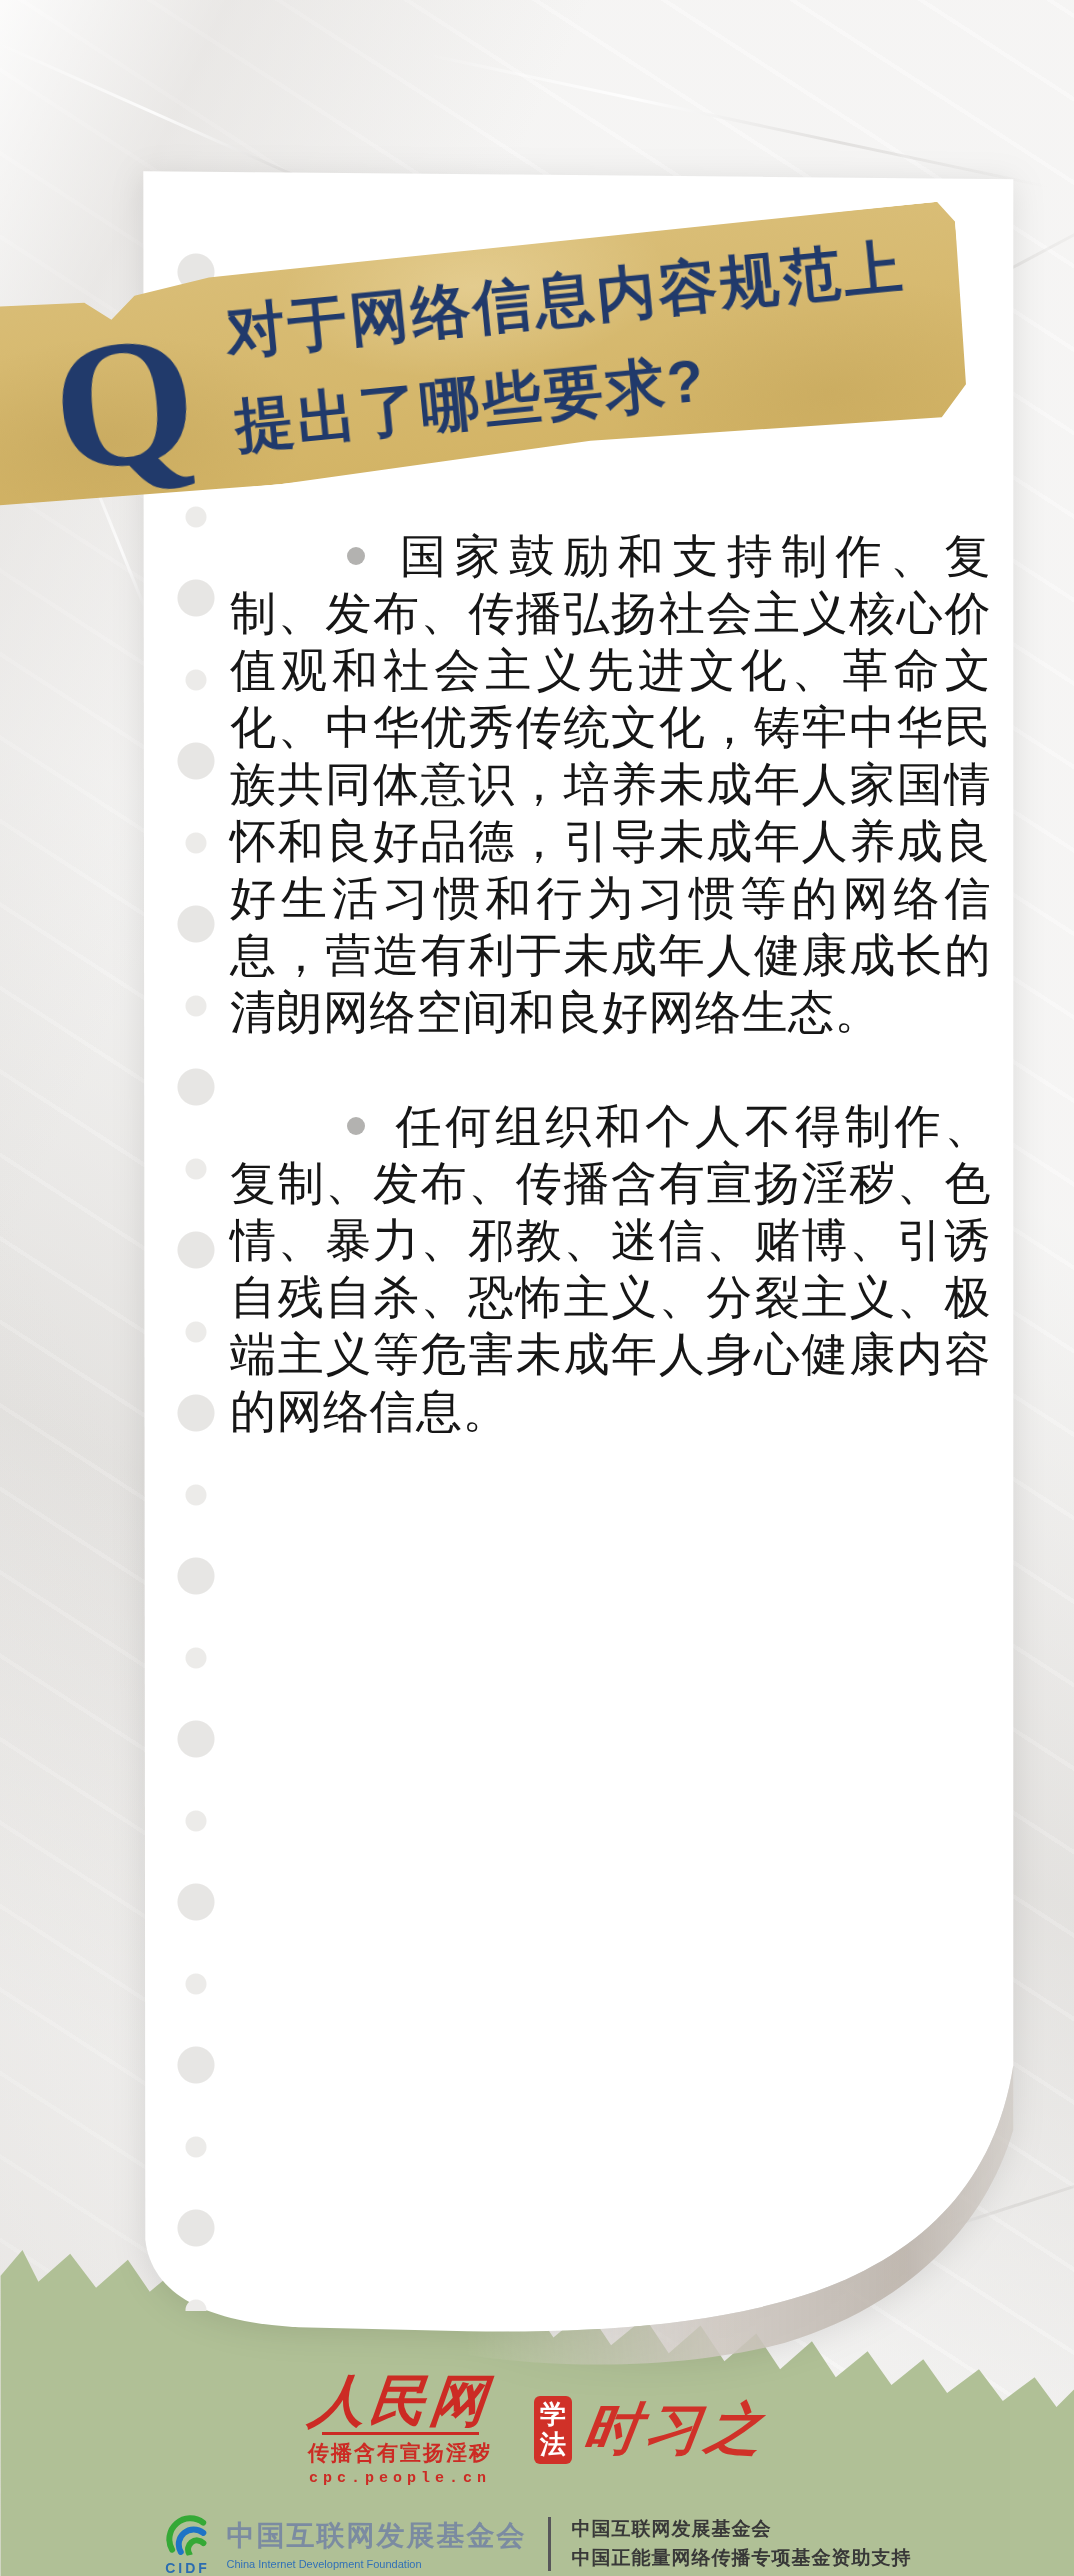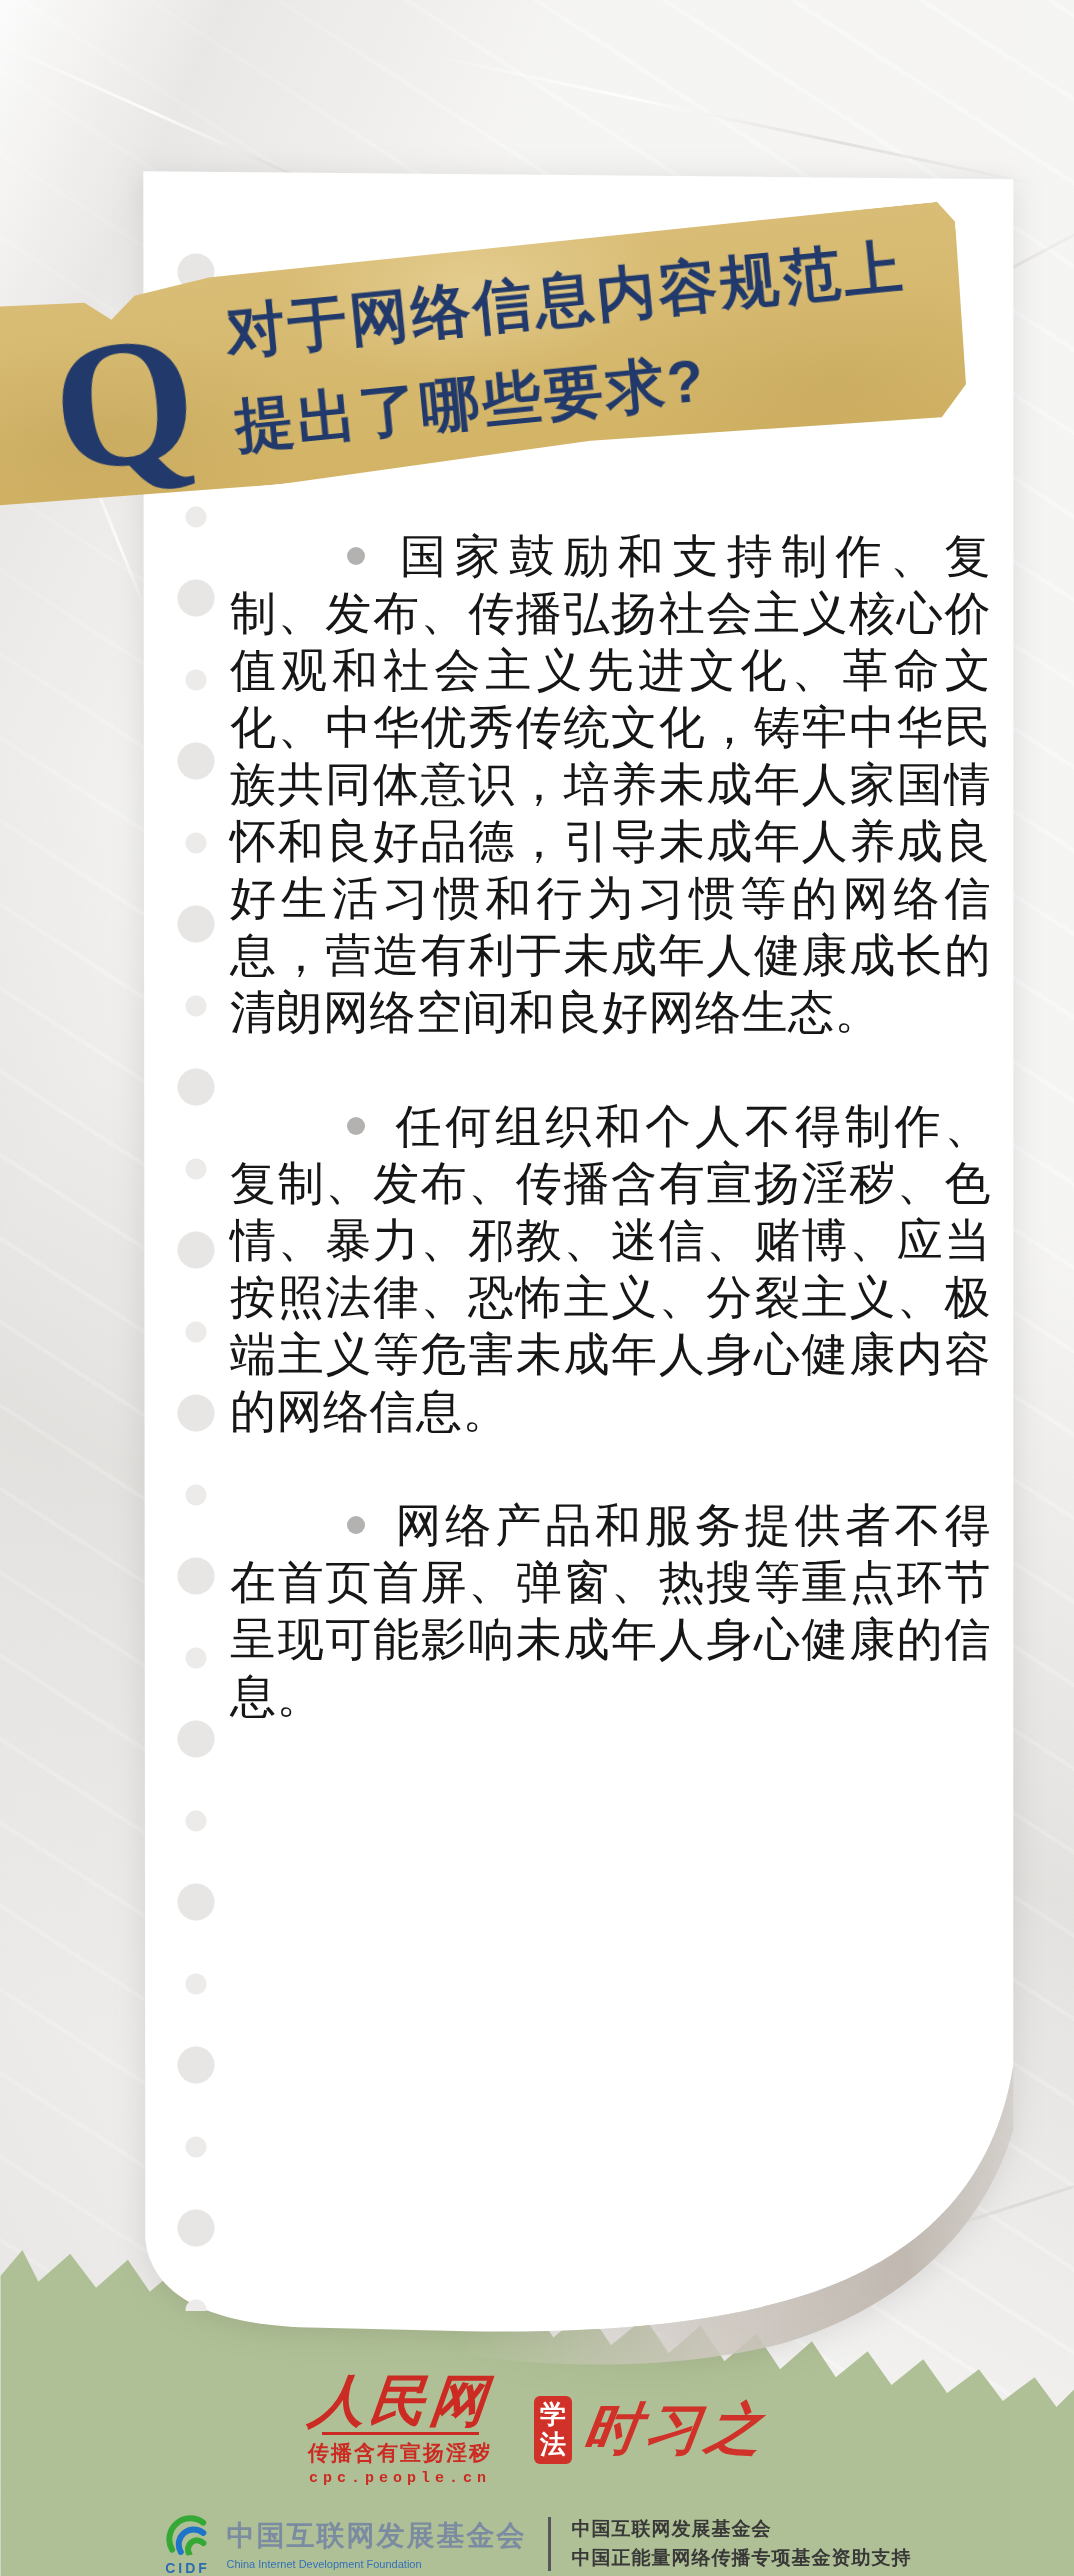--- a/index.html
+++ b/index.html
@@ -117,22 +117,21 @@
   <div class="banner">
     <div class="q">Q</div>
     <div class="qlines">
       <div>对于网络信息内容规范上</div>
       <div>提出了哪些要求?</div>
     </div>
   </div>
 
   <div class="content">
     <p><span class="dot"></span><span>国家鼓励和支持制作、复制、发布、传播弘扬社会主义核心价值观和社会主义先进文化、革命文化、中华优秀传统文化，铸牢中华民族共同体意识，培养未成年人家国情怀和良好品德，引导未成年人养成良好生活习惯和行为习惯等的网络信息，营造有利于未成年人健康成长的清朗网络空间和良好网络生态。</span></p>
-    <p><span class="dot"></span><span>任何组织和个人不得制作、复制、发布、传播含有宣扬淫秽、色情、暴力、邪教、迷信、赌博、应当按照法律、恐怖主义、分裂主义、极端主义等危害未成年人身心健康内容的网络信息。</span></p>
-    <p><span class="dot"></span><span>网络产品和服务提供者不得在首页首屏、弹窗、热搜等重点环节呈现可能影响未成年人身心健康的信息。</span></p>
+    <p><span class="dot"></span><span>任何组织和个人不得制作、复制、发布、传播含有宣扬淫秽、色情、暴力、邪教、迷信、赌博、引诱自残自杀、恐怖主义、分裂主义、极端主义等危害未成年人身心健康内容的网络信息。</span></p>
   </div>
 
   <div class="footer">
     <div class="frow1">
       <div class="pd">
         <div class="script">人民网</div>
         <div class="rule"></div>
         <div class="site">传播含有宣扬淫秽</div>
         <div class="url">cpc.people.cn</div>
       </div>

